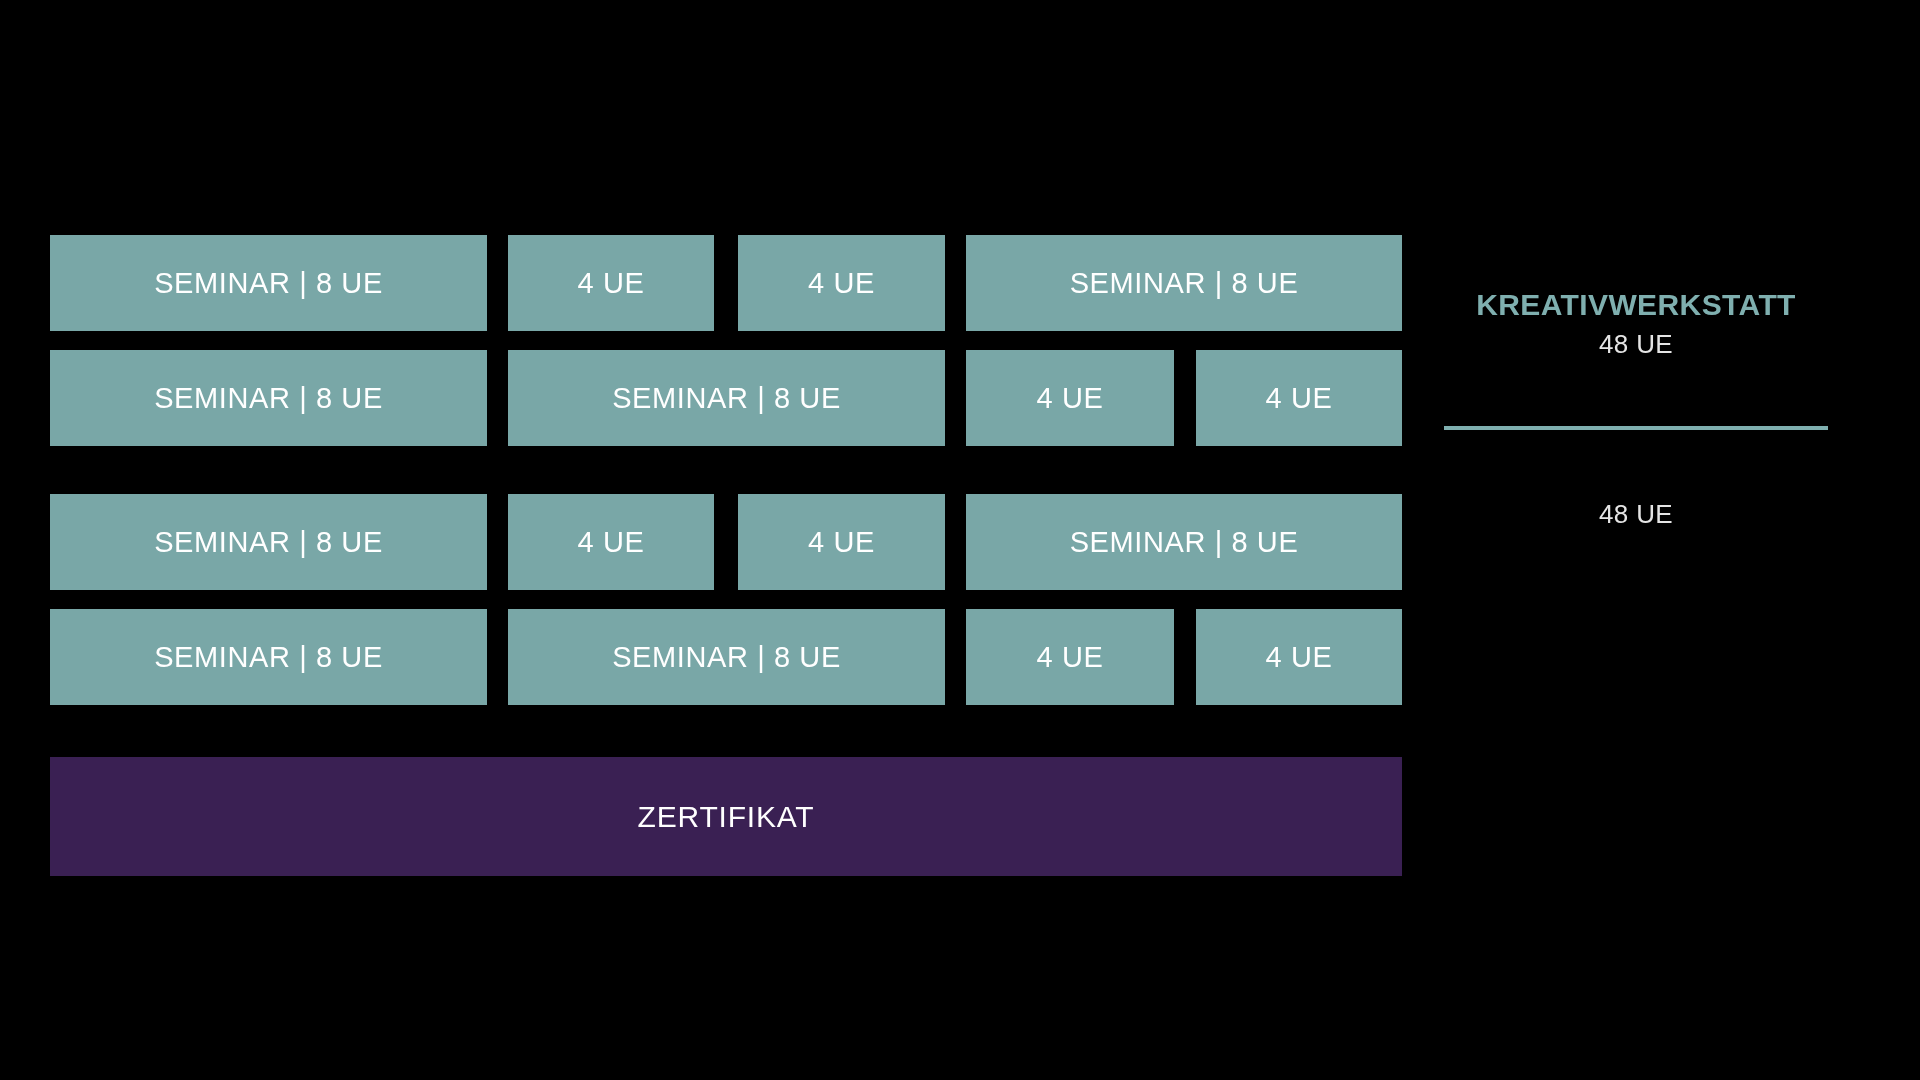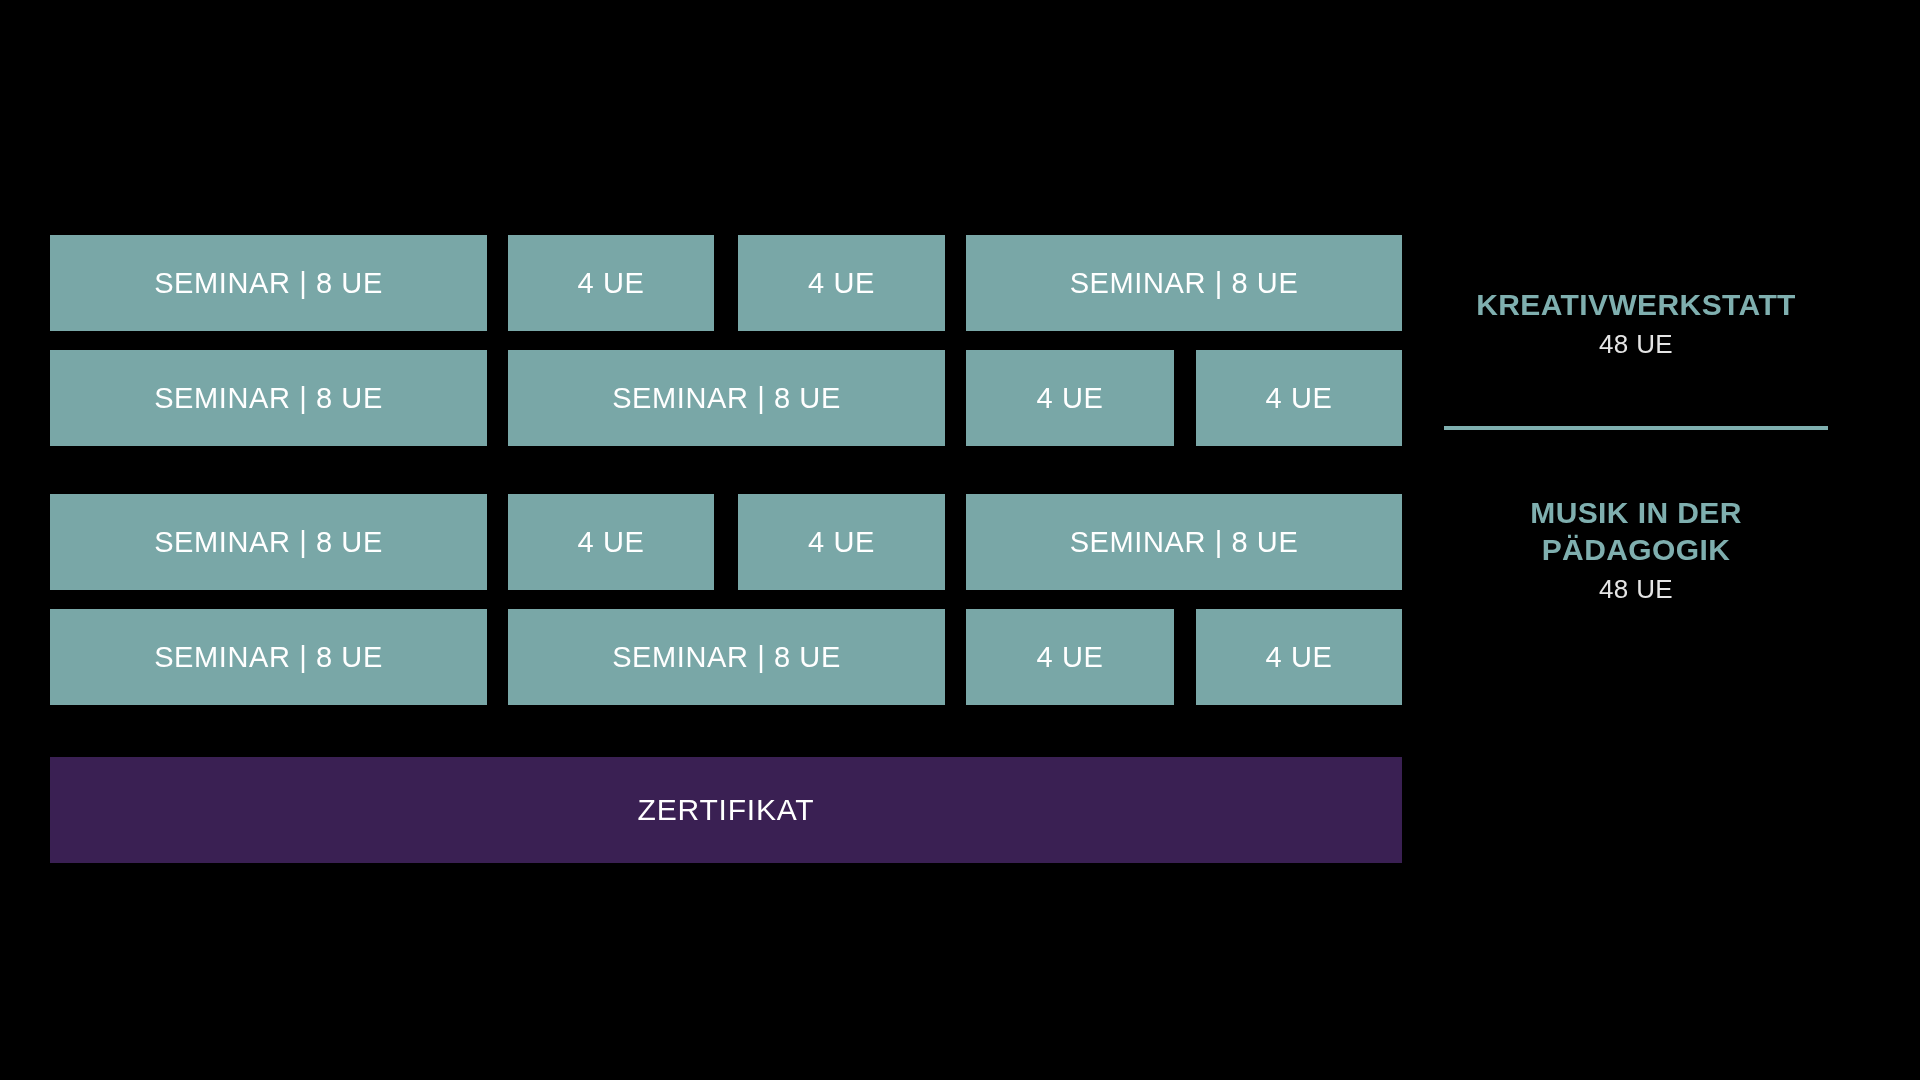--- a/index.html
+++ b/index.html
@@ -58,21 +58,21 @@
     font-weight: 400;
     letter-spacing: 0.6px;
     line-height: 1;
     white-space: nowrap;
   }
 
   
   .cert-bar {
     position: relative;
     width: 1352px;
-    height: 106px;
+    height: 119px;
     background: #3a2053;
     display: flex;
     align-items: center;
     justify-content: center;
   }
   .cert-label {
     color: #ffffff;
     font-size: 30px;
     font-weight: 400;
     letter-spacing: 0.8px;
@@ -207,20 +207,18 @@
       <p class="track-hours">48 UE</p>
     </div>
 
     <div class="track-spacer-top"></div>
 
     <hr class="track-divider">
 
     <div class="track-spacer-bottom"></div>
 
     <div>
-      <p class="track-title">MUSIK IN DER
-PÄDAGOGIK</p>
       <p class="track-hours">48 UE</p>
     </div>
 
   </div>
 
 </div>
 
 </body></html>

